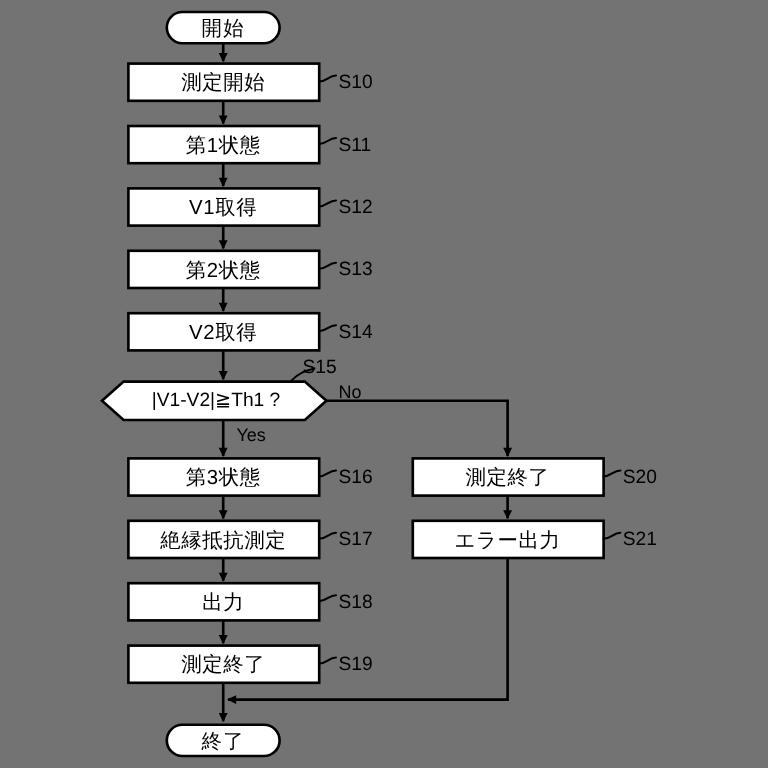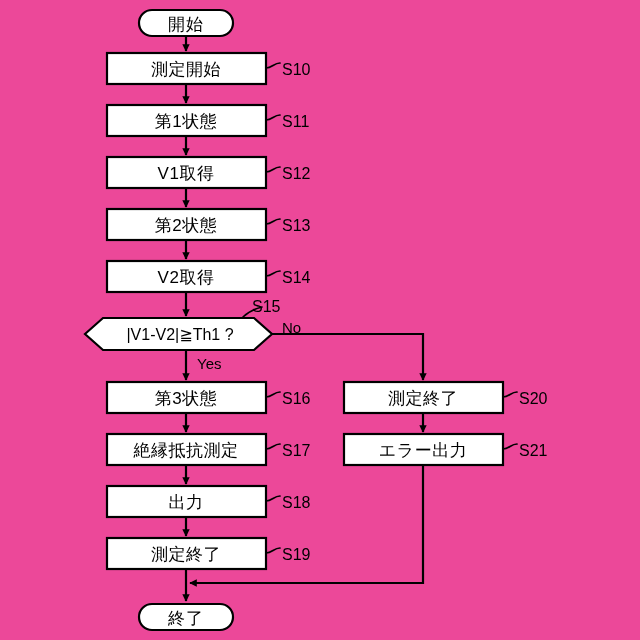--- a/index.html
+++ b/index.html
@@ -4,21 +4,21 @@
 <style>
   html, body {
     margin: 0;
     padding: 0;
     background: #ffffff;
   }
   #canvas {
     position: relative;
     width: 640px;
     height: 640px;
-    background: #ec4899;
+    background: #737373;
     overflow: hidden;
     font-family: "Liberation Sans", "DejaVu Sans", sans-serif;
   }
   #flow-svg {
     position: absolute;
     top: 0;
     left: 0;
     width: 640px;
     height: 640px;
   }

